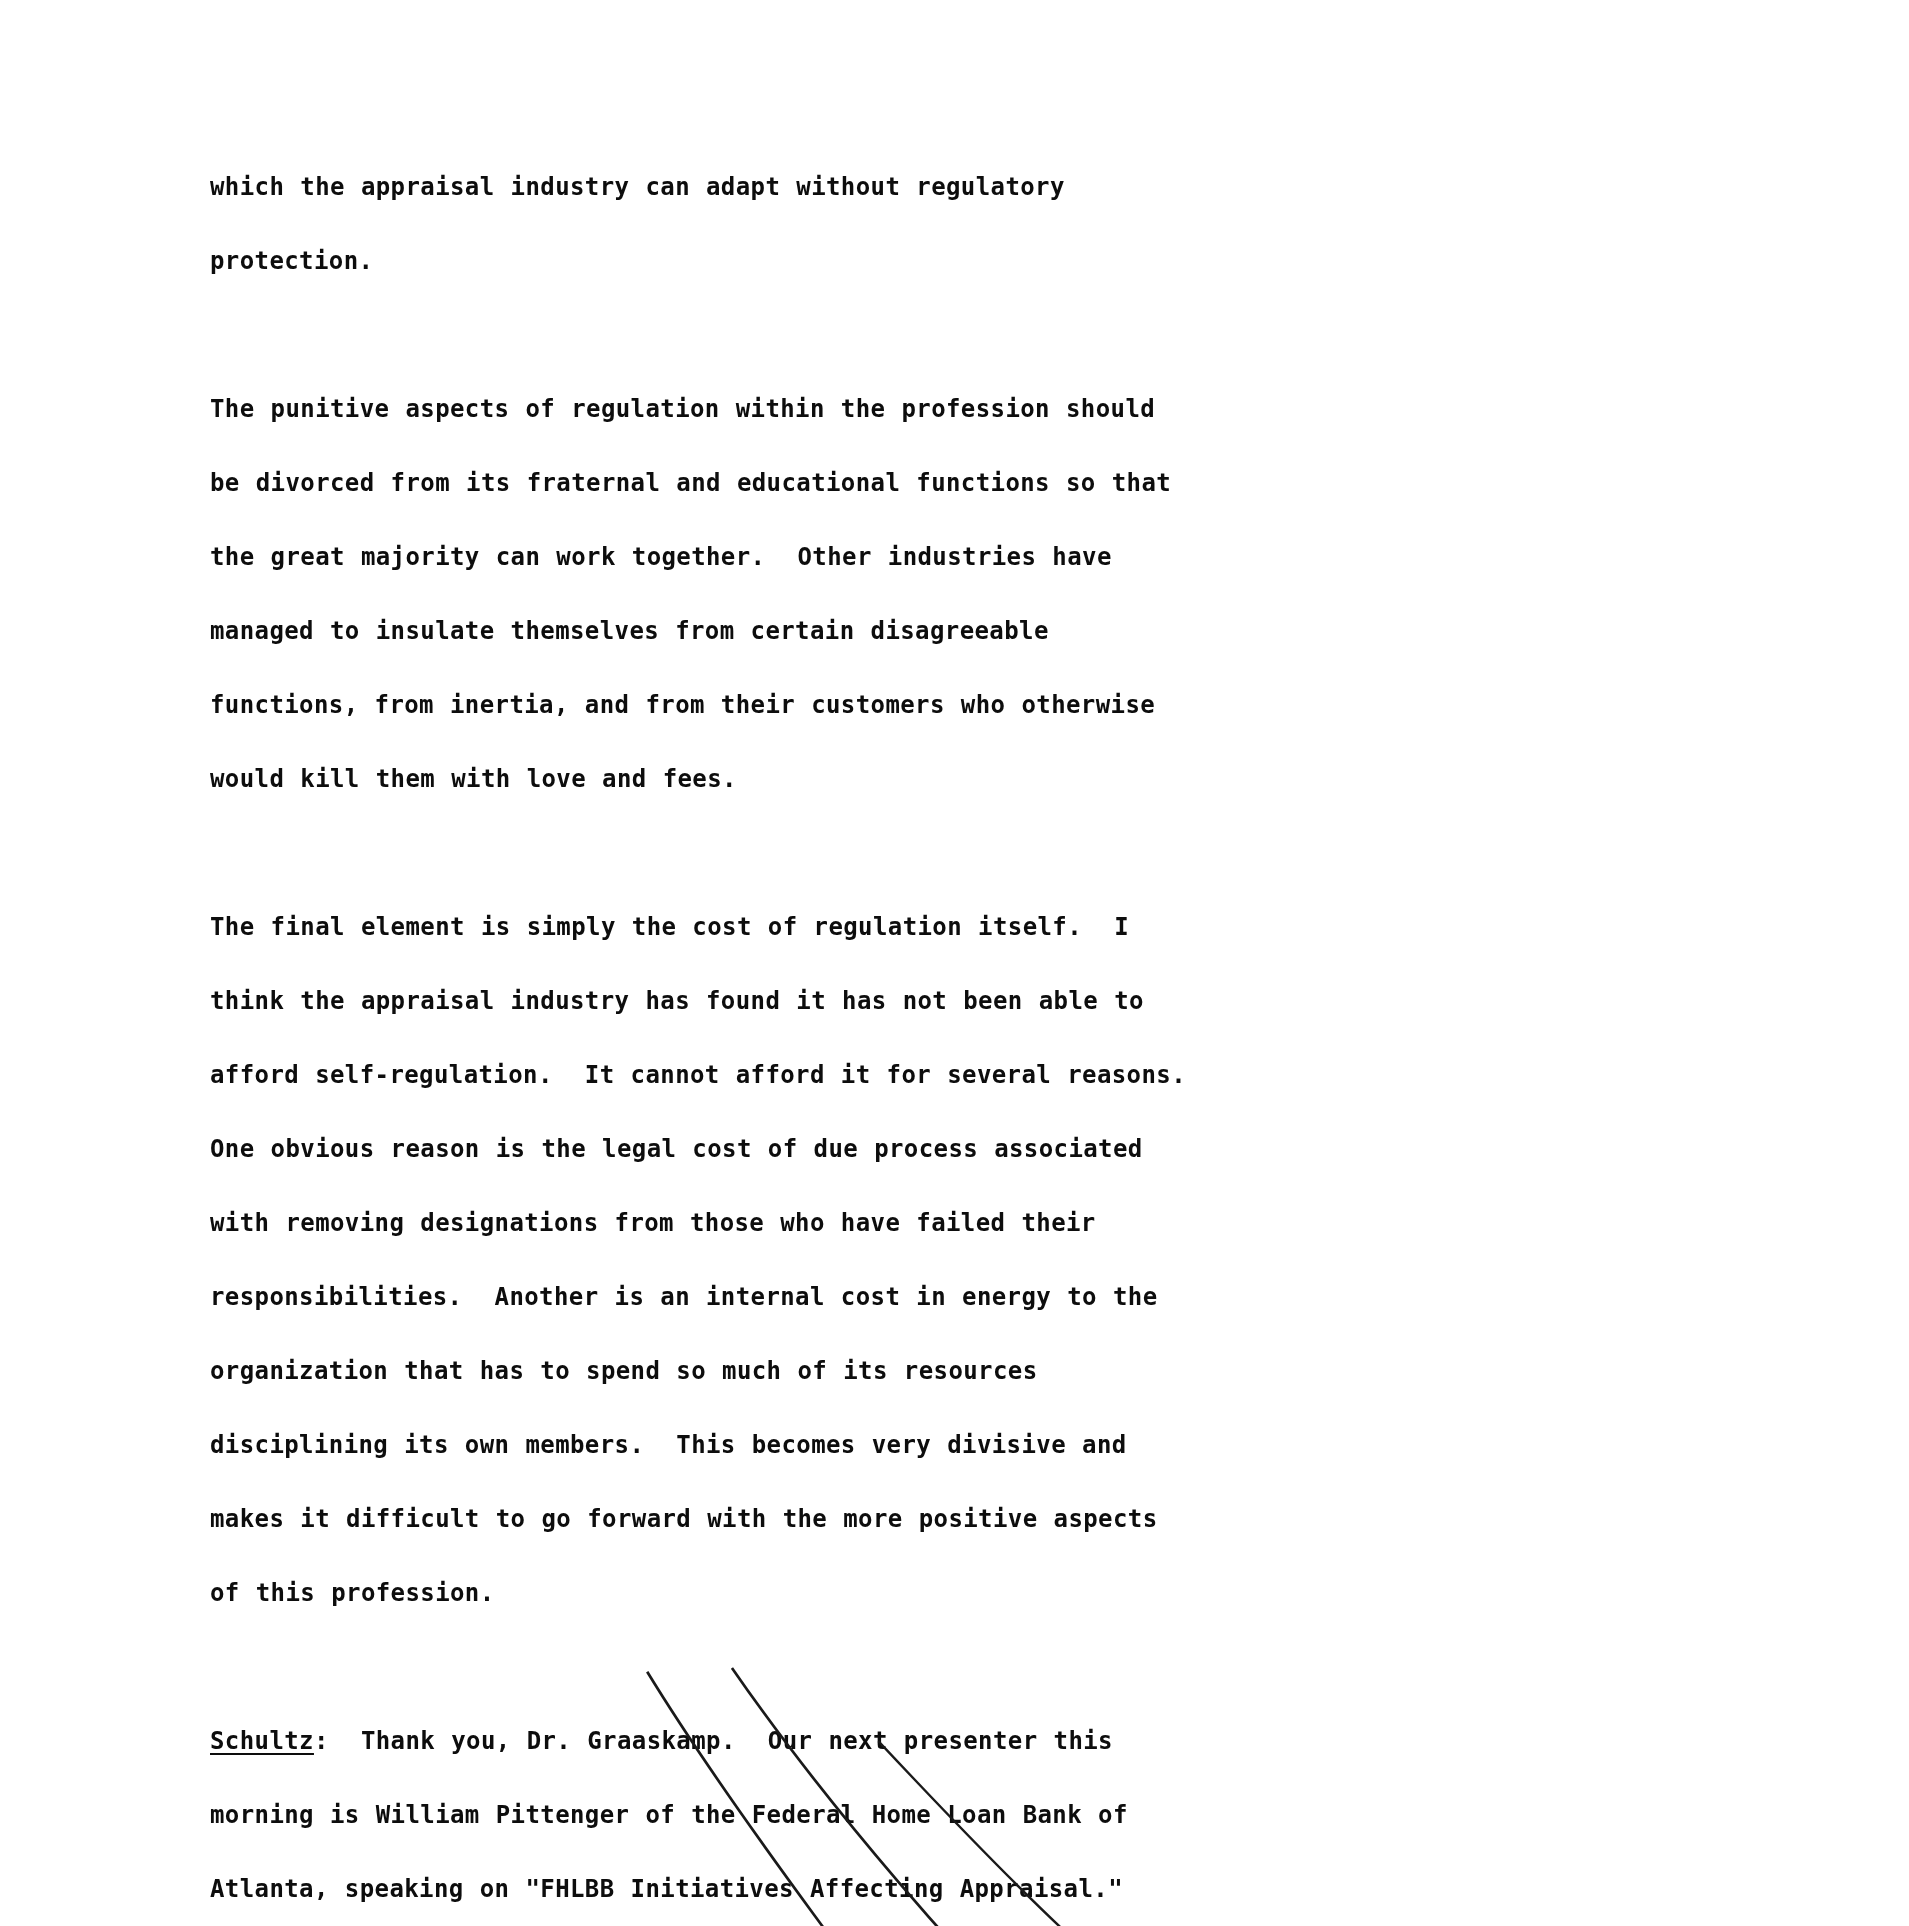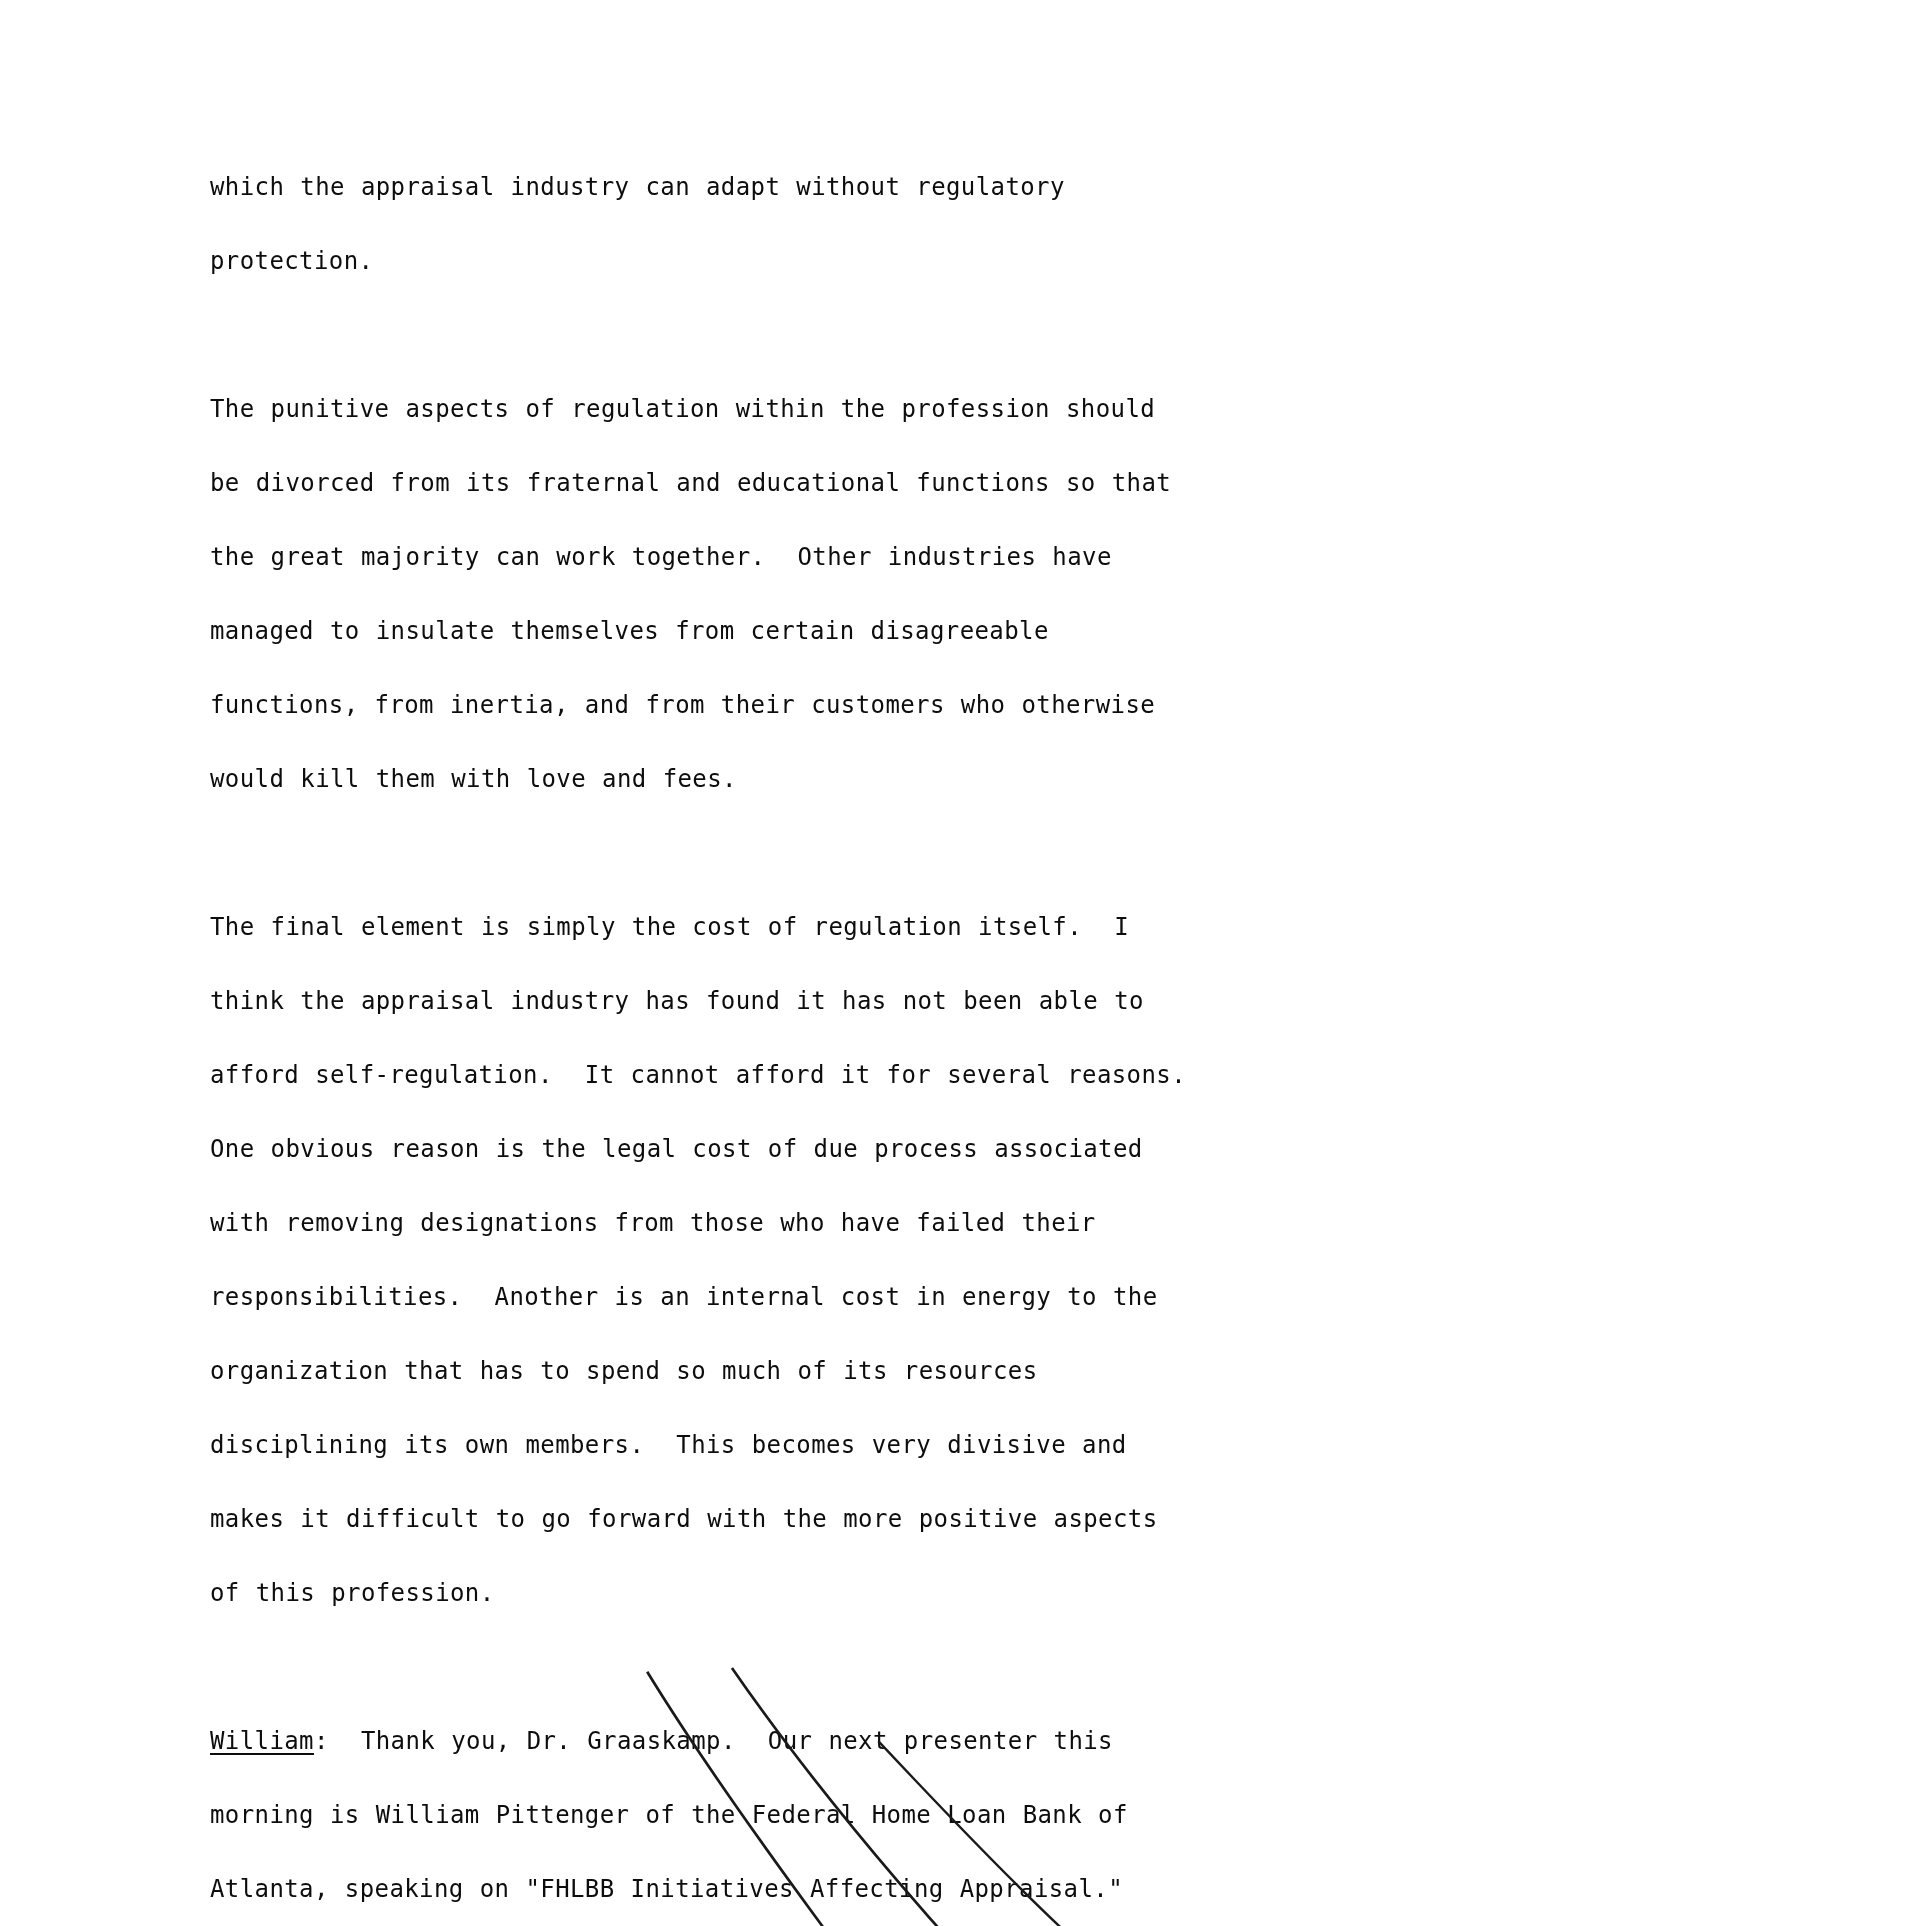--- a/index.html
+++ b/index.html
@@ -24,20 +24,21 @@
     width: 1502px;
   }
   .para {
     margin: 0 0 0 0;
     font-size: 24px;
     line-height: 74px;
     letter-spacing: 0.4px;
     color: #0d0d0d;
     white-space: pre-wrap;
     word-spacing: 1.2px;
+    font-weight: bold;
   }
   .para + .para {
     margin-top: 74px;
   }
   .uline {
     text-decoration: underline;
     text-underline-offset: 3.5px;
   }
   
   .scribble {
@@ -70,21 +71,21 @@
 think the appraisal industry has found it has not been able to
 afford self-regulation.  It cannot afford it for several reasons.
 One obvious reason is the legal cost of due process associated
 with removing designations from those who have failed their
 responsibilities.  Another is an internal cost in energy to the
 organization that has to spend so much of its resources
 disciplining its own members.  This becomes very divisive and
 makes it difficult to go forward with the more positive aspects
 of this profession.</p>
 
-    <p class="para"><span class="uline">William</span><span>:  Thank you, Dr. Graaskamp.  Our next presenter this
+    <p class="para"><span class="uline">Schultz</span><span>:  Thank you, Dr. Graaskamp.  Our next presenter this
 morning is William Pittenger of the Federal Home Loan Bank of
 Atlanta, speaking on "FHLBB Initiatives Affecting Appraisal."</span></p>
 
   </div>
 
   <svg class="scribble" viewBox="0 0 4958 6433" preserveAspectRatio="none">
     <path d="M1680,4340 C1900,4700 2280,5200 2680,5720" stroke="#1a1a1a" stroke-width="7" fill="none"></path>
     <path d="M1900,4330 C2100,4620 2500,5120 2960,5540" stroke="#1a1a1a" stroke-width="7" fill="none"></path>
     <path d="M2280,4520 C2430,4680 2600,4860 2760,5010" stroke="#1a1a1a" stroke-width="6" fill="none"></path>
   </svg>

